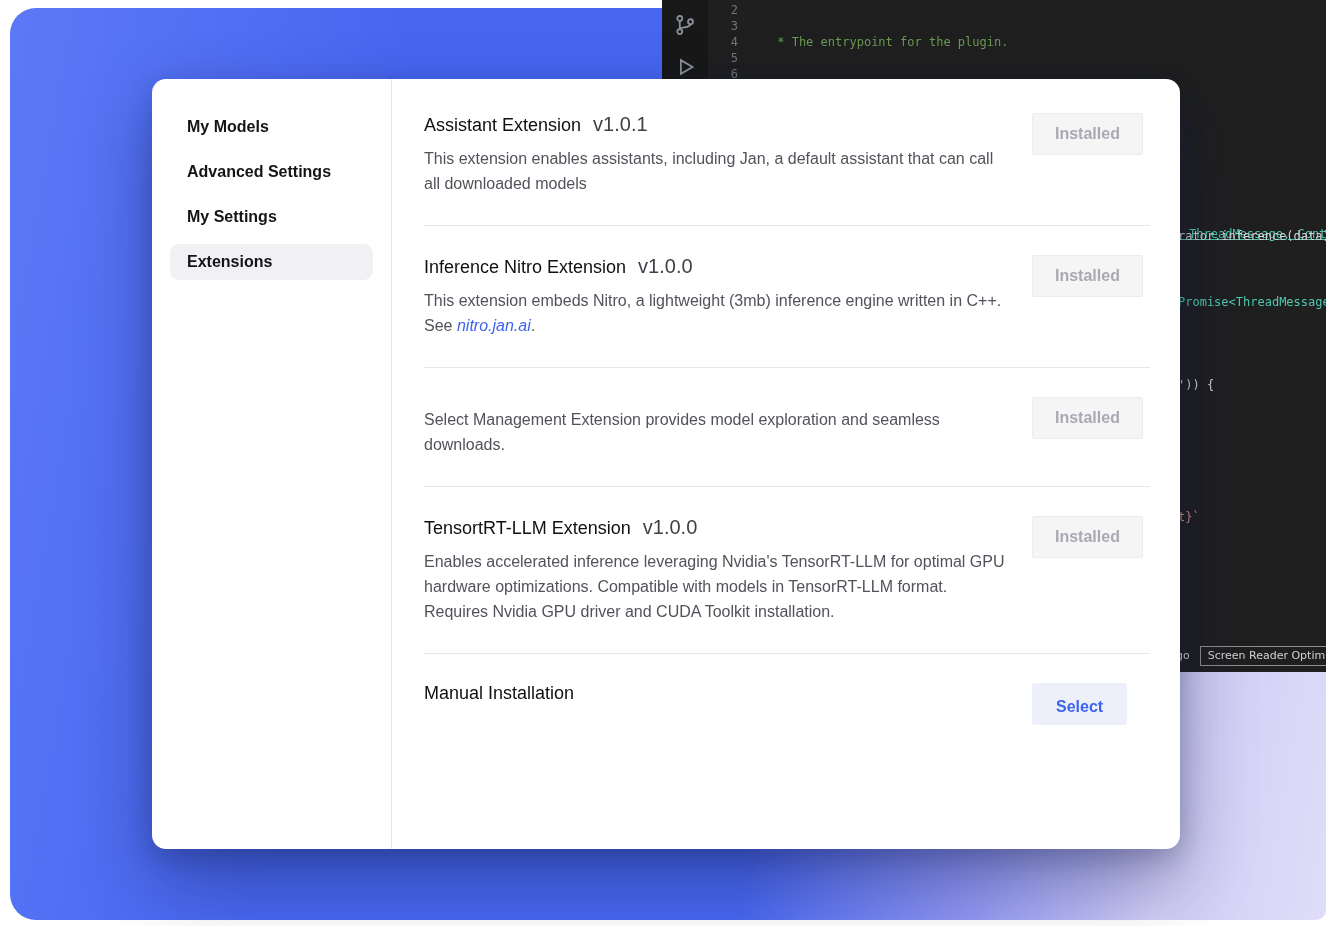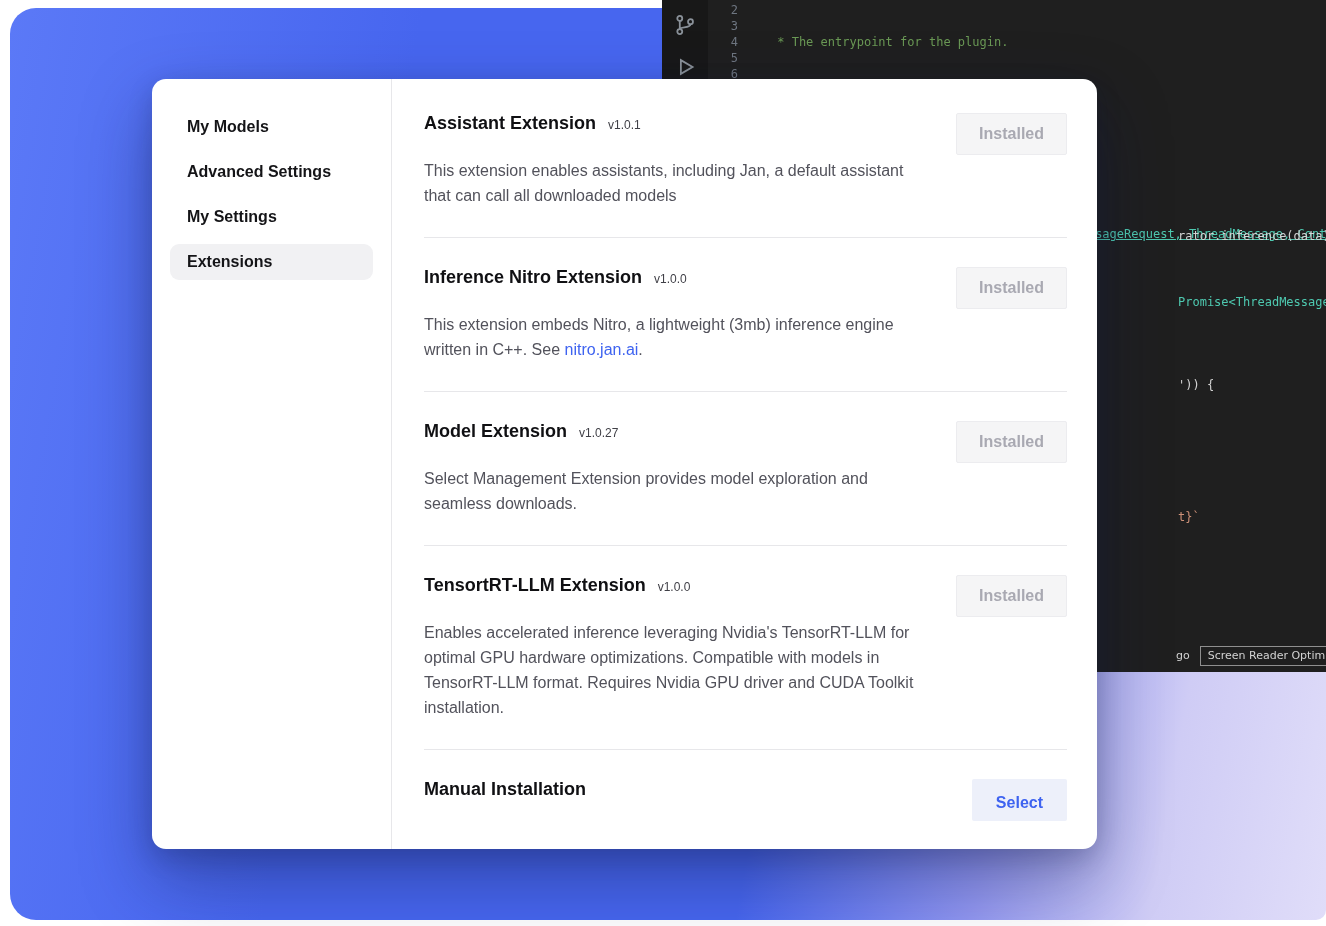--- a/index.html
+++ b/index.html
@@ -52,51 +52,51 @@
   .frag-3{top:377px;}
   .frag-4{top:509px;color:var(--code-orange,#ce9178);}
   .status{
     position:absolute;left:514px;top:646px;display:flex;align-items:center;gap:10px;
     font-family:"DejaVu Sans",sans-serif;font-size:11px;color:#d2d2d2;
   }
   .srbox{border:1px solid #8f8f8f;padding:1px 7px;white-space:nowrap;}
 
   
   .modal{
-    position:absolute;left:152px;top:79px;width:945px;height:770px;
+    position:absolute;left:152px;top:79px;width:1028px;height:770px;
     background:#ffffff;border-radius:14px;display:flex;overflow:hidden;
     box-shadow:0 30px 70px rgba(17,24,68,.38),0 8px 24px rgba(17,24,68,.20);
   }
   .sidebar{
     width:240px;flex:0 0 240px;border-right:1px solid var(--divider,#e7e7ea);
     padding:30px 18px;box-sizing:border-box;
   }
   .side-item{
     padding:9px 17px;margin-bottom:9px;border-radius:9px;
     font-size:16px;font-weight:700;color:#141417;cursor:pointer;
   }
   .side-item.active{background:#f1f1f3;}
 
   .content{flex:1;padding:32px 30px 0 32px;box-sizing:border-box;}
   .row{display:flex;align-items:flex-start;padding:29px 0;}
   .row.first{padding-top:2px;}
   .row-main{flex:1;max-width:584px;}
   .row-title{display:flex;align-items:baseline;gap:12px;}
-  .row-title h3{margin:0;font-size:18px;font-weight:700;color:#101013;}
-  .ver{font-size:12px;color:#3f3f46;}
-  .desc{margin:24px 0 0;font-size:16px;line-height:25px;color:var(--muted,#52525b);}
+  .row-title h3{margin:0;font-size:18px;font-weight:400;color:#101013;}
+  .ver{font-size:20px;color:#3f3f46;}
+  .desc{margin:10px 0 0;font-size:16px;line-height:25px;color:var(--muted,#52525b);}
   .btn{
     margin-left:24px;flex:0 0 auto;border:0;border-radius:2px;
     font-size:16px;font-weight:700;height:42px;padding:0 22px;
     font-family:inherit;cursor:pointer;
   }
   .btn-installed{background:var(--btn-bg,#f5f5f6);color:var(--btn-text,#a9a9b2);border:1px solid #ececef;}
   .btn-select{background:#edf0fa;color:var(--link,#3e63f0);padding:15px 24px;}
   .divider{border:0;border-top:1px solid var(--divider,#e7e7ea);margin:0;}
-  .link{color:var(--link,#3e63f0);text-decoration:none;cursor:pointer;}
+  .link{color:var(--link,#3e63f0);text-decoration:none;cursor:pointer;font-style:italic;}
 </style>
 </head>
 <body>
 
 <div class="stage">
 
   <div class="bg-panel"></div>
 
   <div class="editor">
     <div class="activity-bar">
@@ -172,24 +172,20 @@
             <span class="ver">v1.0.0</span>
           </div>
           <p class="desc"><span>This extension embeds Nitro, a lightweight (3mb) inference engine written in C++. See </span><a class="link">nitro.jan.ai</a><span>.</span></p>
         </div>
         <button class="btn btn-installed">Installed</button>
       </section>
       <hr class="divider">
 
       <section class="row">
         <div class="row-main">
-          <div class="row-title">
-            <h3>Model Extension</h3>
-            <span class="ver">v1.0.27</span>
-          </div>
           <p class="desc">Select Management Extension provides model exploration and seamless downloads.</p>
         </div>
         <button class="btn btn-installed">Installed</button>
       </section>
       <hr class="divider">
 
       <section class="row">
         <div class="row-main">
           <div class="row-title">
             <h3>TensortRT-LLM Extension</h3>

